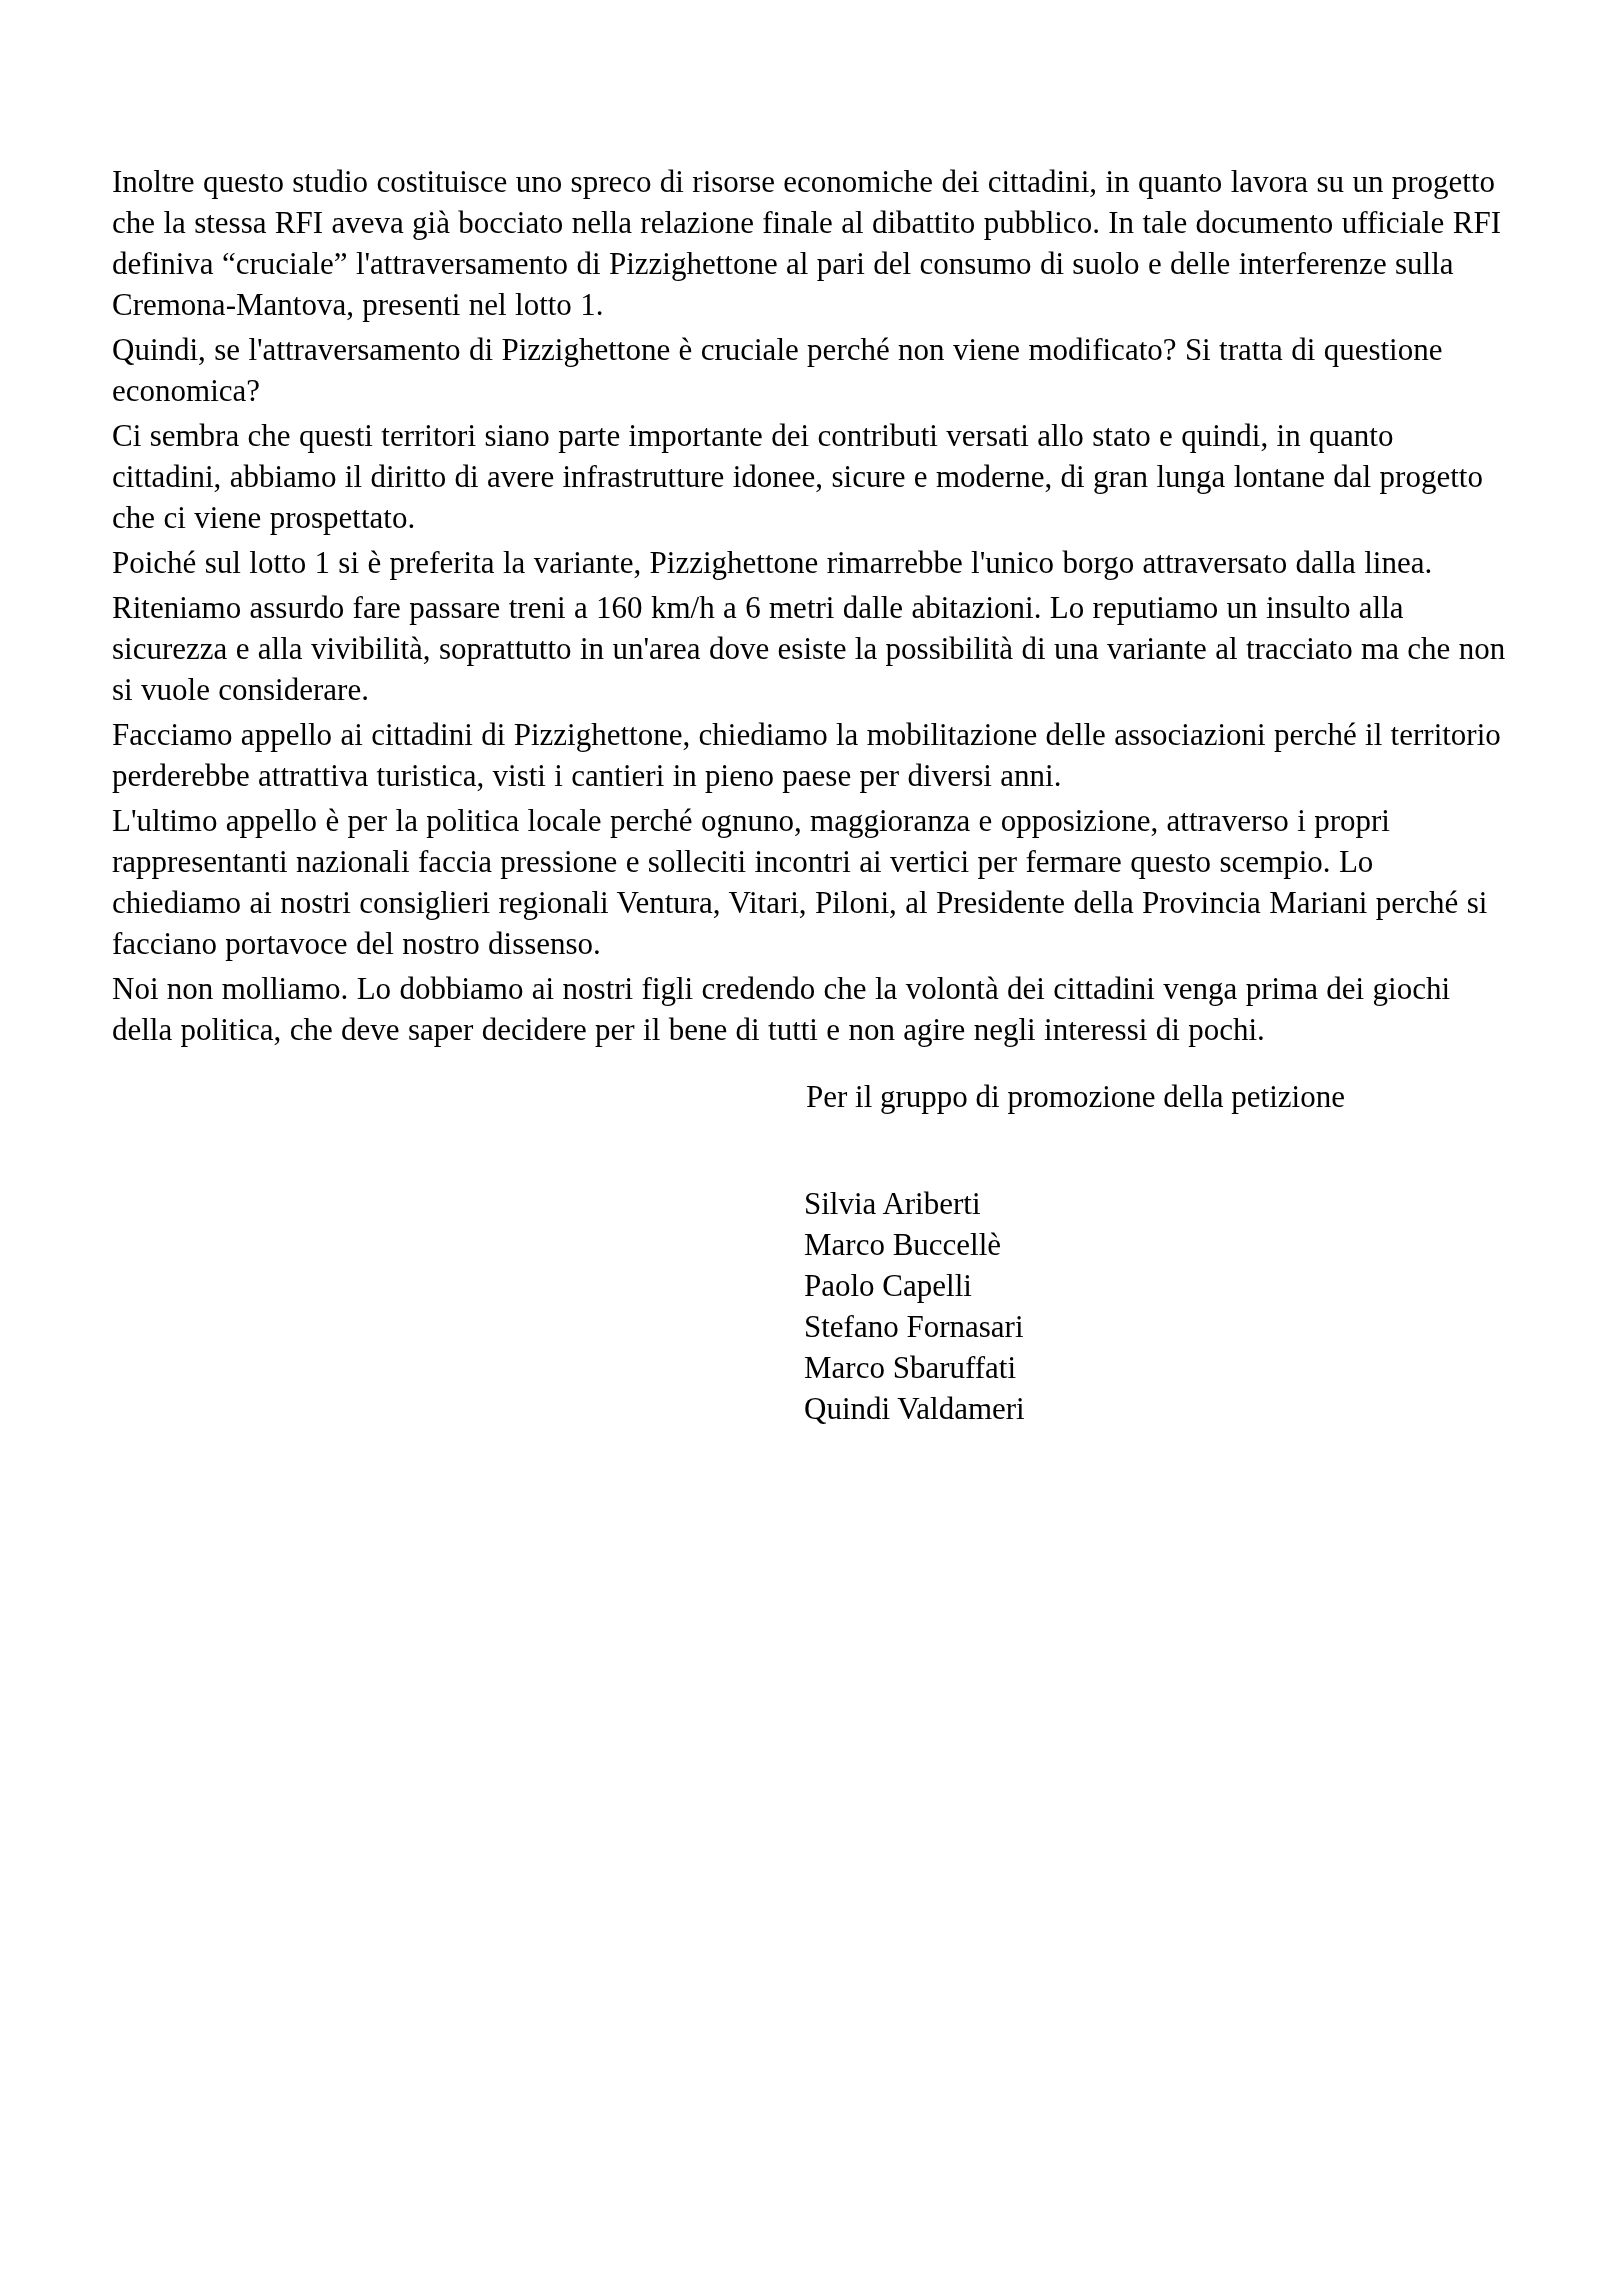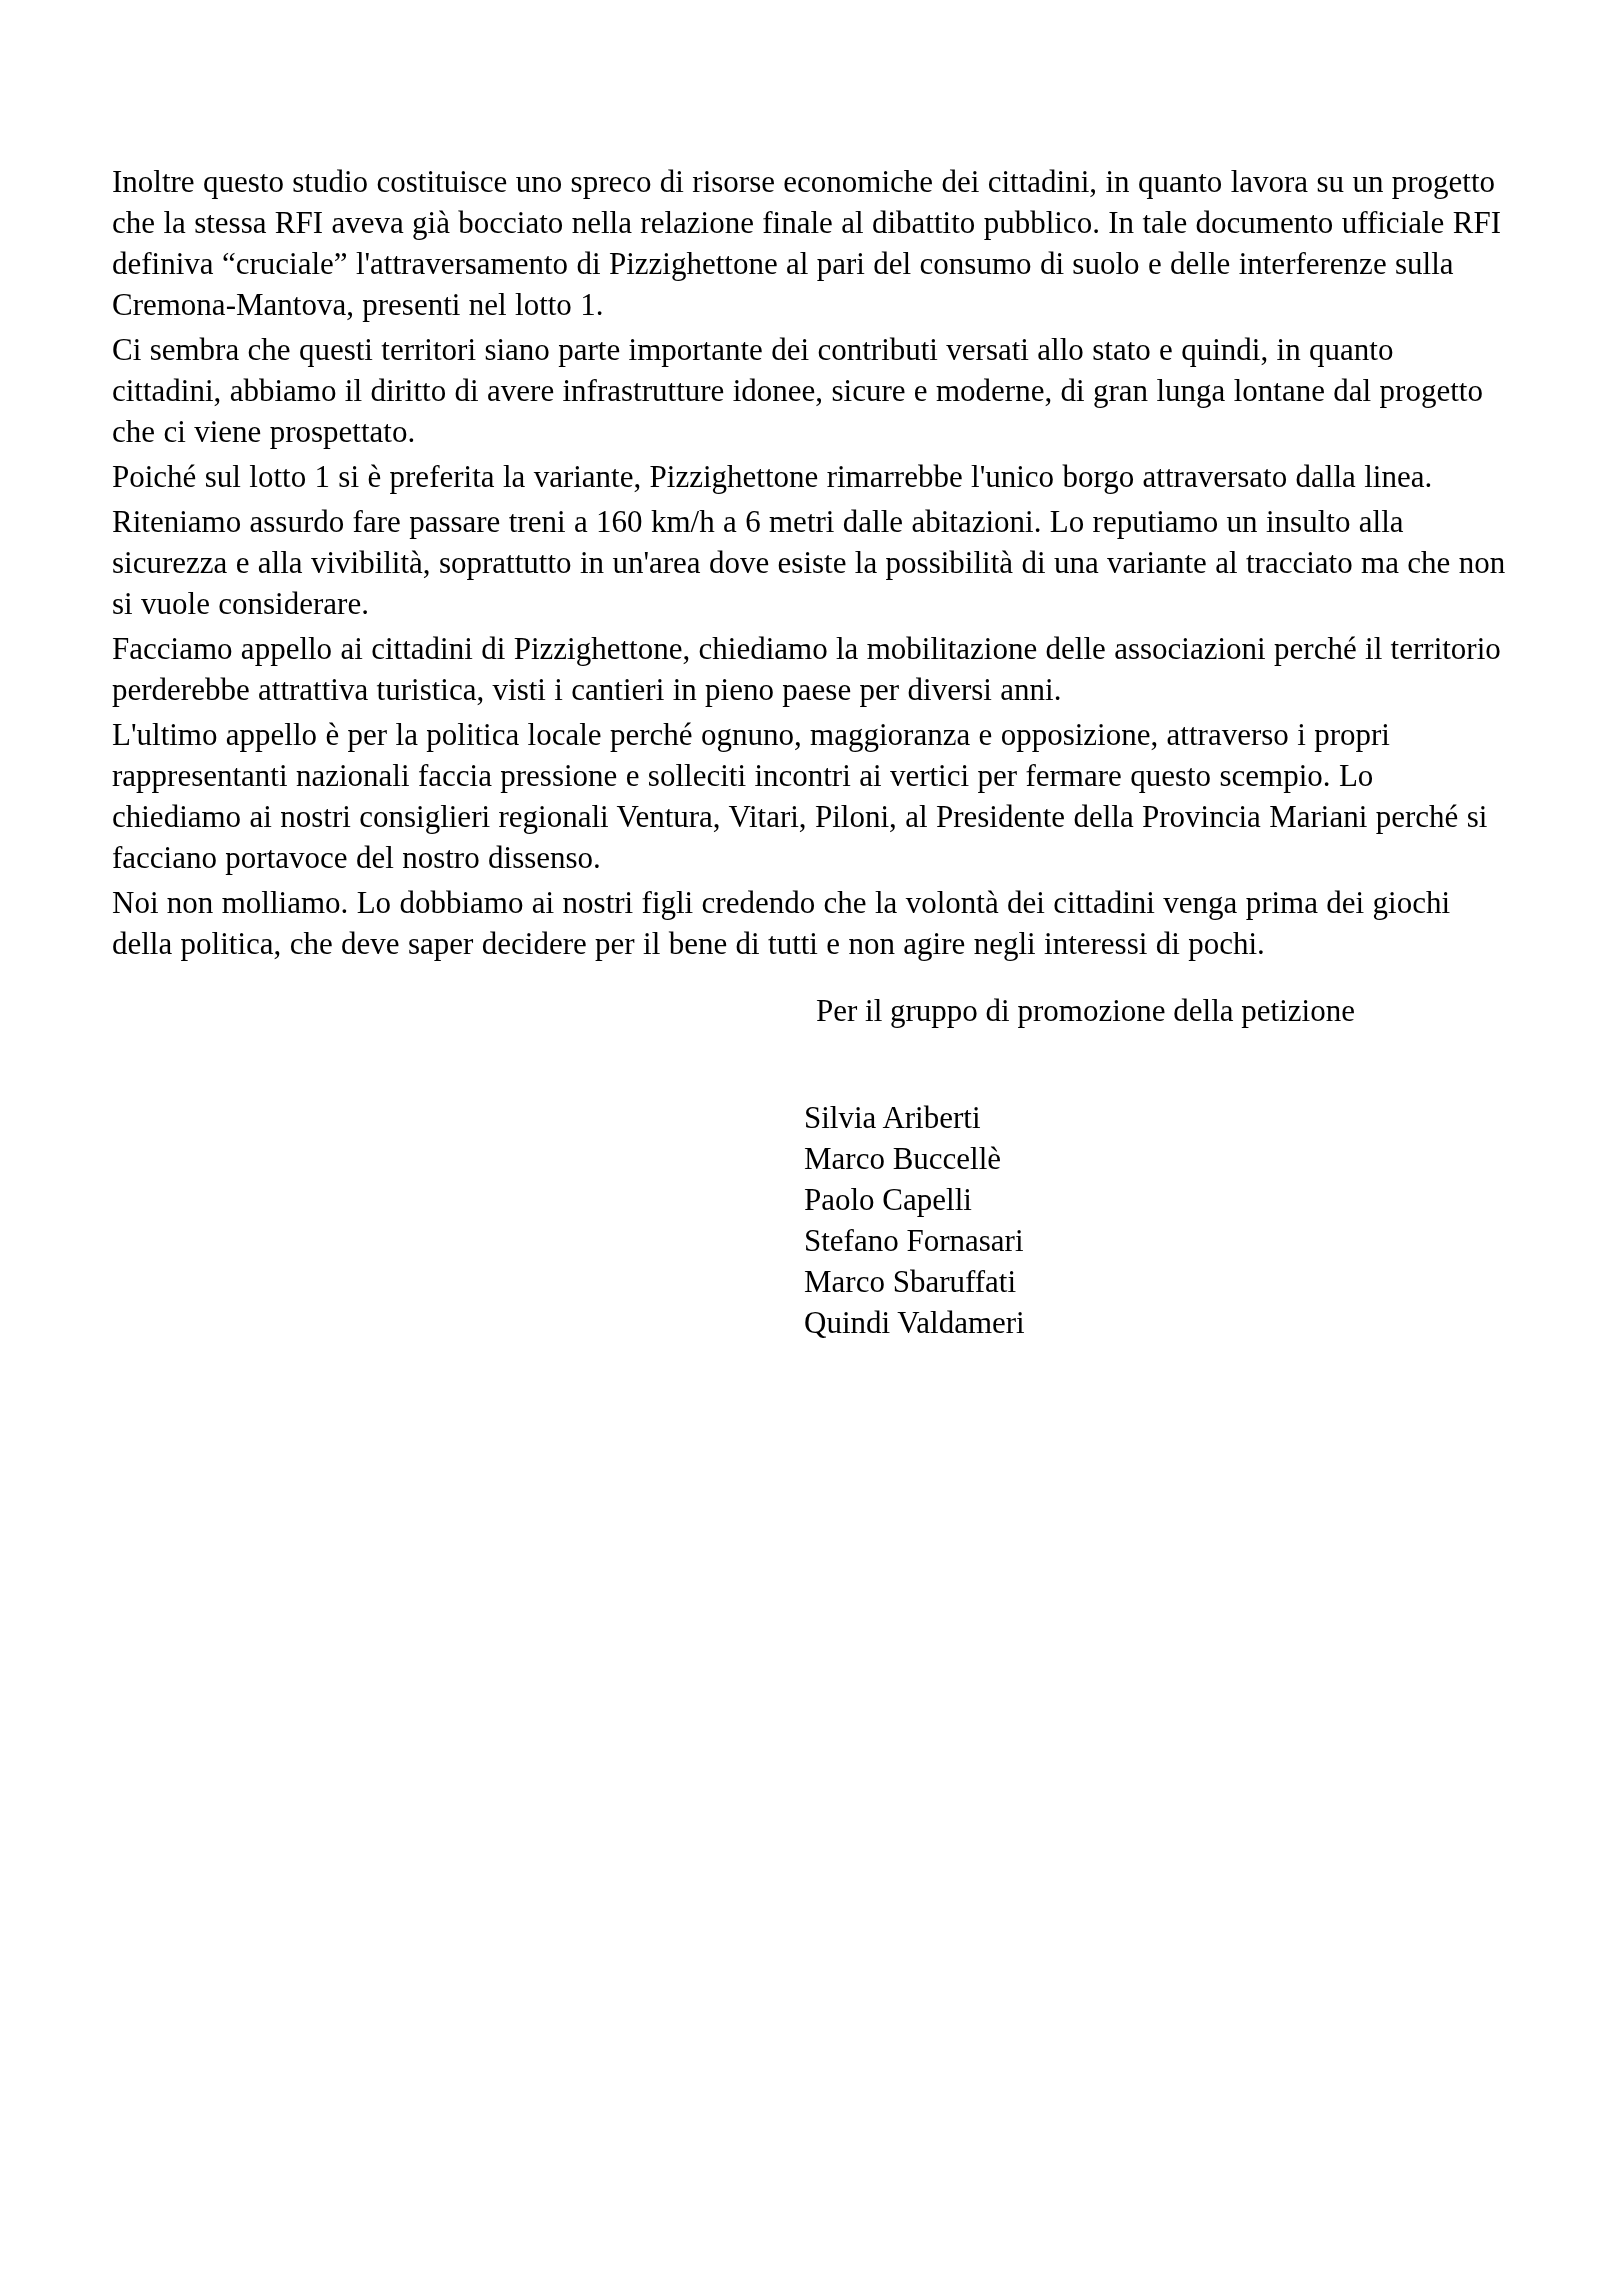--- a/index.html
+++ b/index.html
@@ -23,35 +23,36 @@
   .body-text .paragraph {
     margin: 4px;
     text-align: left;
     word-spacing: 0.02em;
   }
   .signature {
     margin-top: 25.5px;
     margin-left: 696px;
   }
   .sig-heading {
-    margin: 12px;
+    margin: 2px;
   }
   .sig-names {
     margin-top: 66px;
   }
   .sig-names .signatory-name {
     margin: 0;
   }
 </style>
 </head>
 <body>
 
 <div class="page">
   <div class="body-text">
       <div class="paragraph">Inoltre questo studio costituisce uno spreco di risorse economiche dei cittadini, in quanto lavora su un progetto che la stessa RFI aveva già bocciato nella relazione finale al dibattito pubblico. In tale documento ufficiale RFI definiva “cruciale” l'attraversamento di Pizzighettone al pari del consumo di suolo e delle interferenze sulla Cremona-Mantova, presenti nel lotto 1.</div>
+      <div class="paragraph">Quindi, se l'attraversamento di Pizzighettone è cruciale perché non viene modificato? Si tratta di questione economica?</div>
       <div class="paragraph">Ci sembra che questi territori siano parte importante dei contributi versati allo stato e quindi, in quanto cittadini, abbiamo il diritto di avere infrastrutture idonee, sicure e moderne, di gran lunga lontane dal progetto che ci viene prospettato.</div>
       <div class="paragraph">Poiché sul lotto 1 si è preferita la variante, Pizzighettone rimarrebbe l'unico borgo attraversato dalla linea.</div>
       <div class="paragraph">Riteniamo assurdo fare passare treni a 160 km/h a 6 metri dalle abitazioni. Lo reputiamo un insulto alla sicurezza e alla vivibilità, soprattutto in un'area dove esiste la possibilità di una variante al tracciato ma che non si vuole considerare.</div>
       <div class="paragraph">Facciamo appello ai cittadini di Pizzighettone, chiediamo la mobilitazione delle associazioni perché il territorio perderebbe attrattiva turistica, visti i cantieri in pieno paese per diversi anni.</div>
       <div class="paragraph">L'ultimo appello è per la politica locale perché ognuno, maggioranza e opposizione, attraverso i propri rappresentanti nazionali faccia pressione e solleciti incontri ai vertici per fermare questo scempio. Lo chiediamo ai nostri consiglieri regionali Ventura, Vitari, Piloni, al Presidente della Provincia Mariani perché si facciano portavoce del nostro dissenso.</div>
       <div class="paragraph">Noi non molliamo. Lo dobbiamo ai nostri figli credendo che la volontà dei cittadini venga prima dei giochi della politica, che deve saper decidere per il bene di tutti e non agire negli interessi di pochi.</div>
     </div>
 
   <div class="signature">
     <p class="sig-heading">Per il gruppo di promozione della petizione</p>

